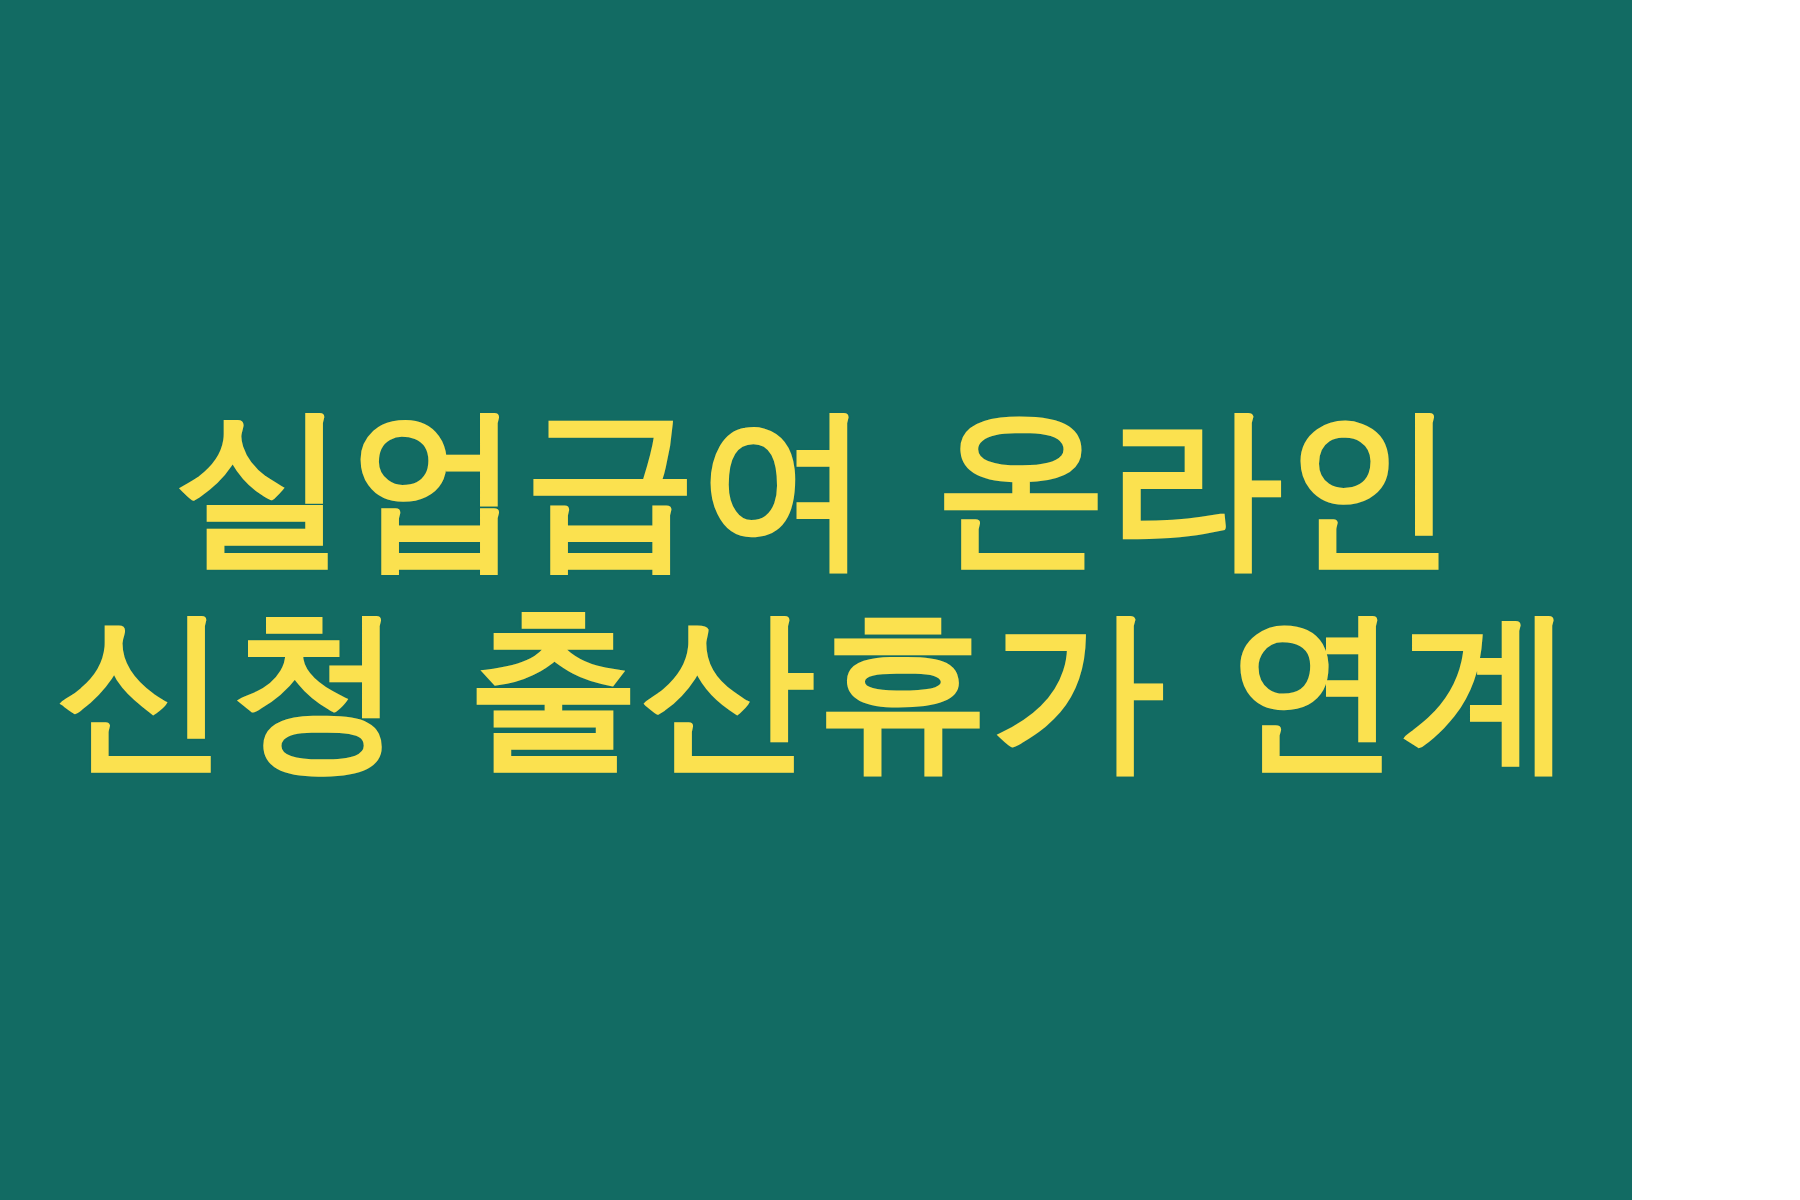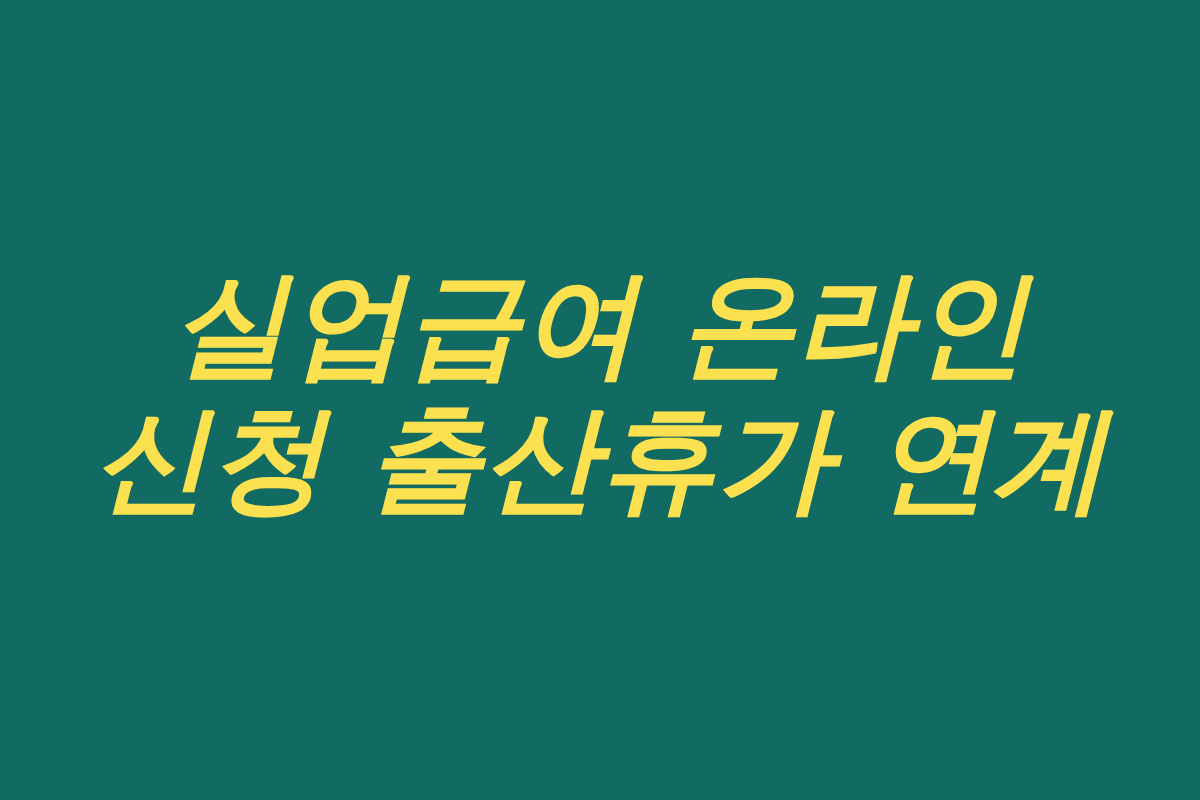--- a/index.html
+++ b/index.html
@@ -10,30 +10,29 @@
 
   body {
     width: 1200px;
     height: 800px;
     overflow: hidden;
     font-family: "DejaVu Sans", "Liberation Sans", sans-serif;
   }
 
   .thumbnail-card {
     position: relative;
-    width: 1200px;
+    width: 1088px;
     height: 800px;
     box-sizing: border-box;
     display: flex;
     align-items: center;
     justify-content: center;
     
     background-color: #126B63;
     overflow: hidden;
-    font-style: italic;
   }
 
   .headline-block {
     width: 1040px;
     margin: 0;
     padding: 0;
     text-align: center;
     
     transform: translateY(-8px);
   }

